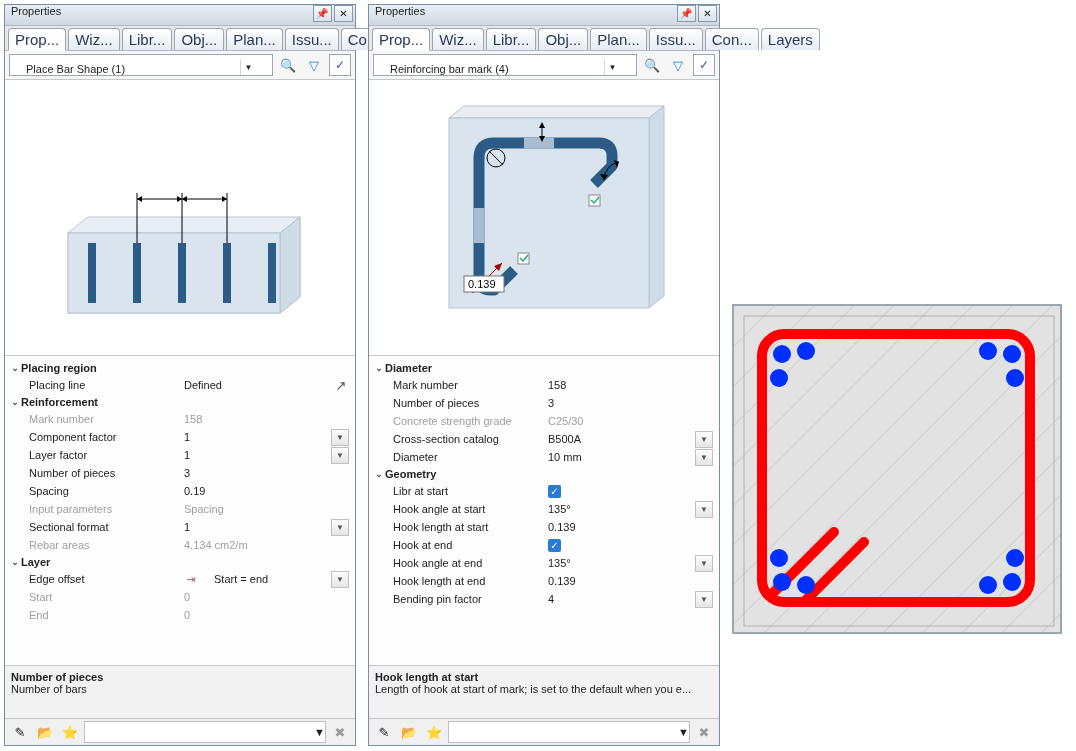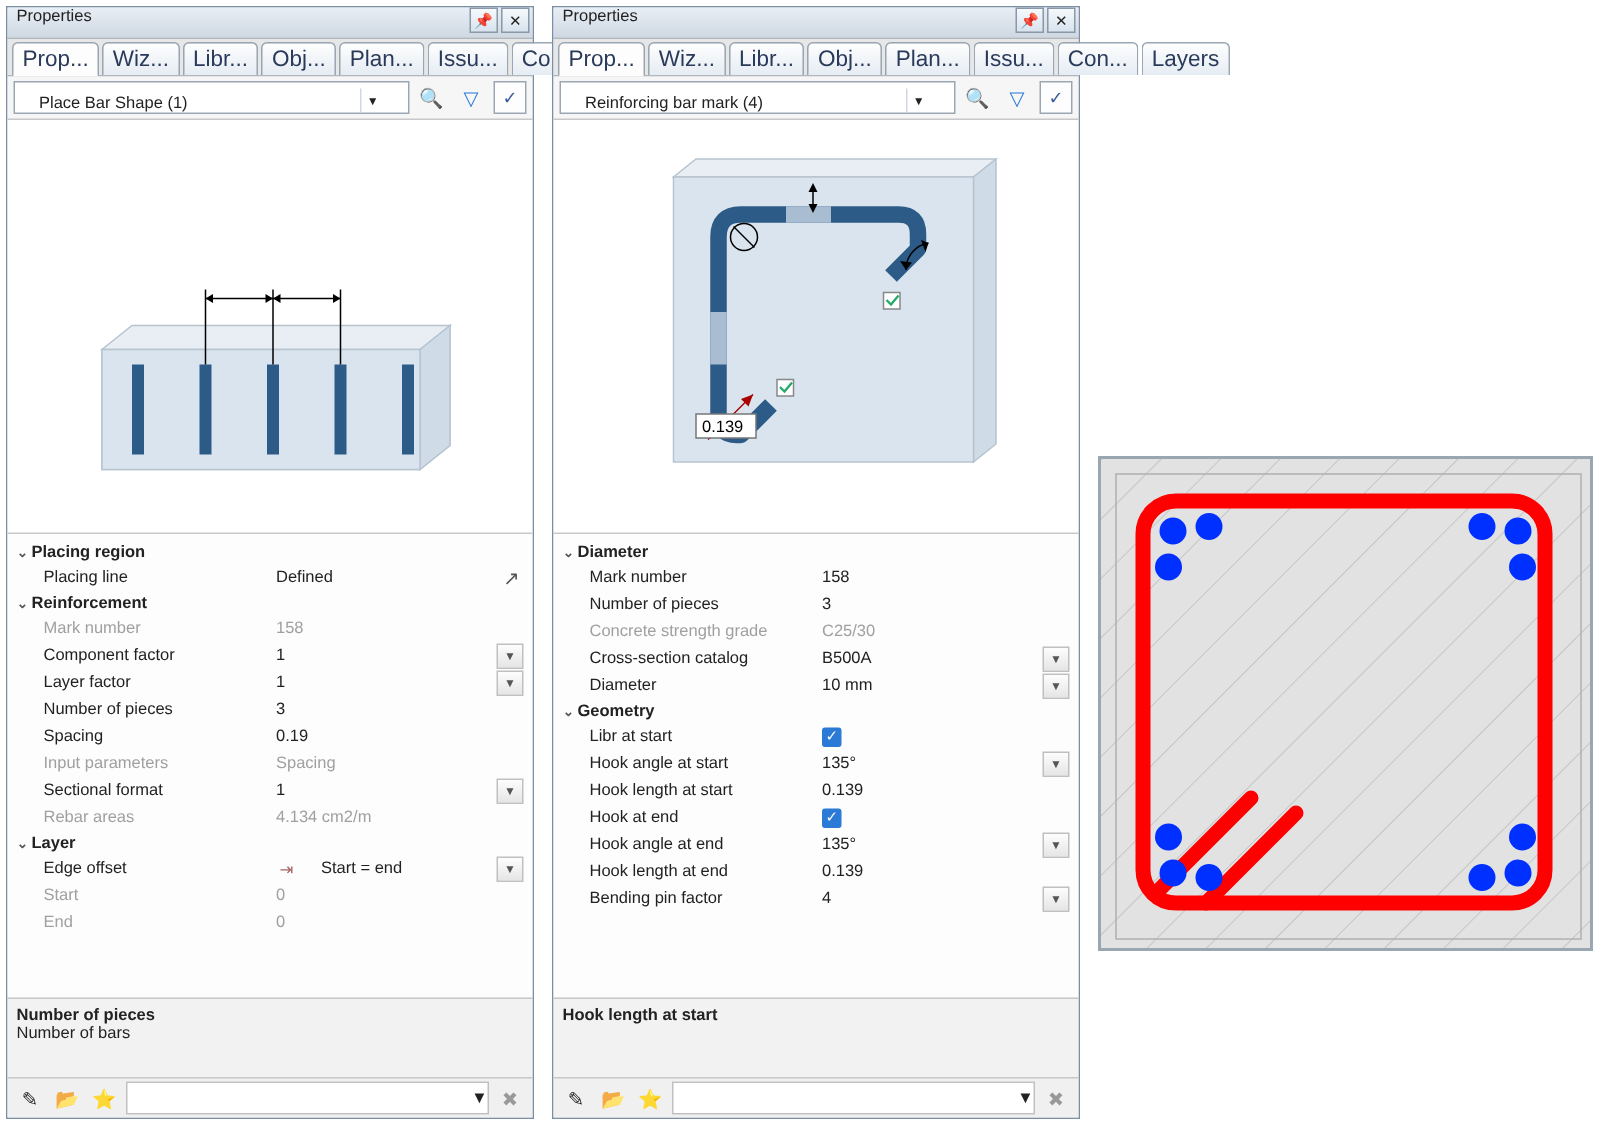--- a/index.html
+++ b/index.html
@@ -530,20 +530,21 @@
       <span class="plabel">Bending pin factor</span>
       <span class="pvalue">
           <span>4</span>
         <span class="drop-arrow">▼</span>
         </span>
     </div>
   </div>
 
   <div class="desc-block">
     <div class="dtitle">Hook length at start</div>
+    <div>Length of hook at start of mark; is set to the default when you e...</div>
   </div>
 
   <div class="bottombar">
     <span class="iconbtn">✎</span>
     <span class="iconbtn">📂</span>
     <span class="iconbtn">⭐</span>
     <div class="favbox">
       <span class="dd" style="margin-left:auto;">▼</span>
     </div>
     <span class="iconbtn" style="color:#999;">✖</span>

